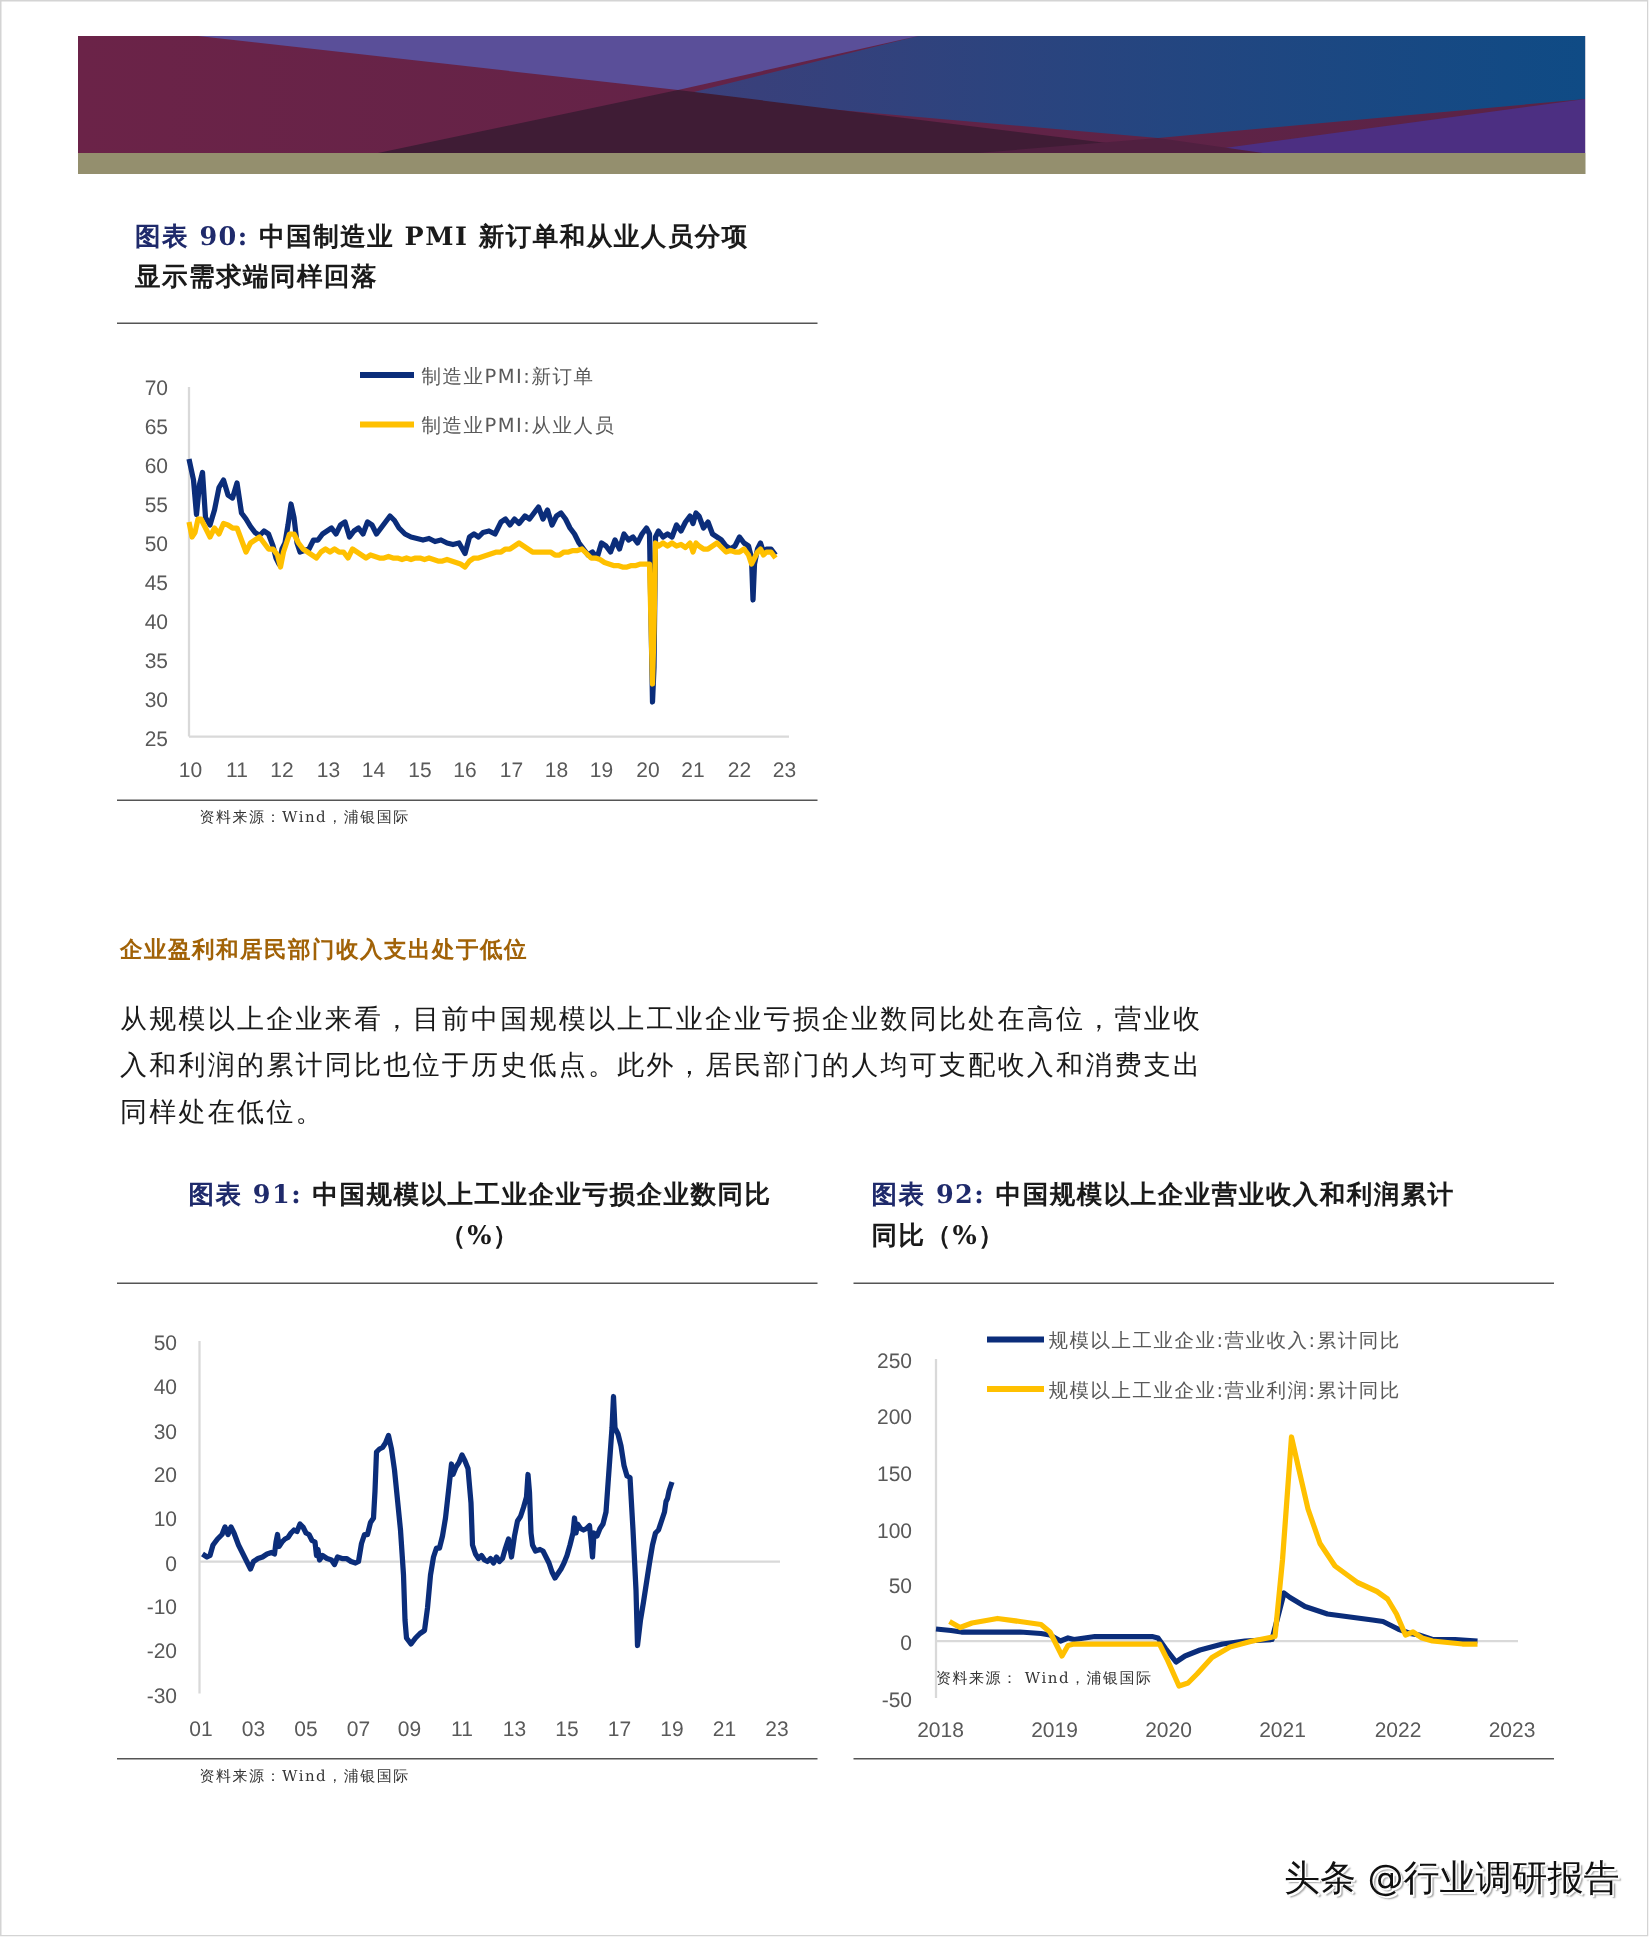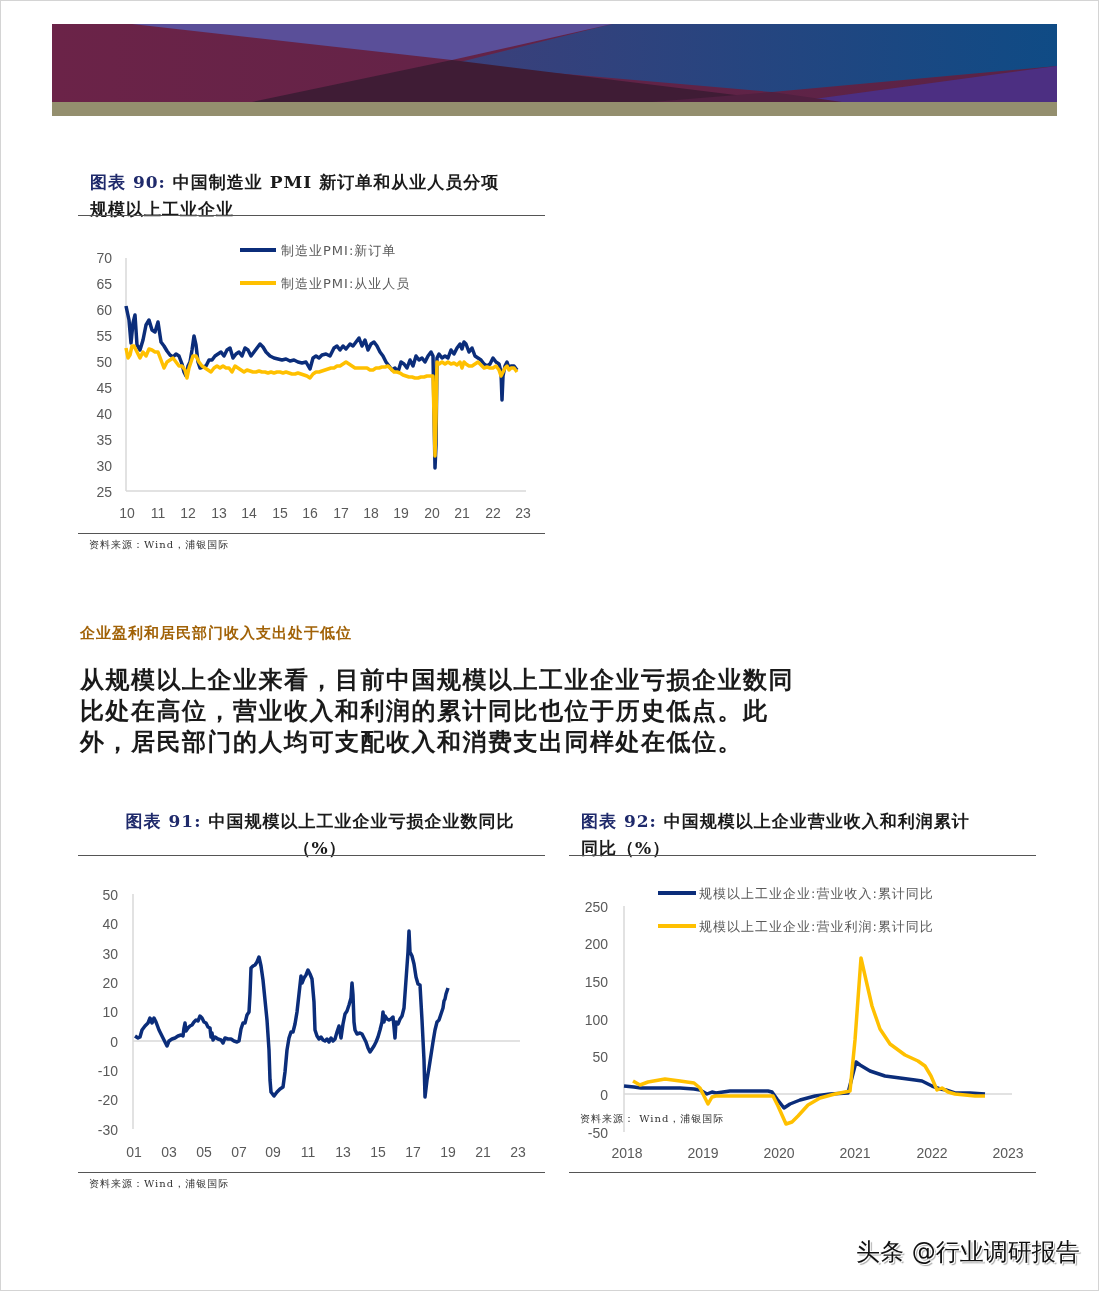--- a/index.html
+++ b/index.html
@@ -9,33 +9,33 @@
     font-family: "DejaVu Sans", "Liberation Sans", sans-serif;
     color: #222;
   }
   .page-border { position: absolute; left: 0; top: 0; width: 1097px; height: 1289px; border: 1px solid #d4d4d4; }
   .banner { position: absolute; left: 52px; top: 24px; width: 1005px; height: 78px; overflow: hidden; }
   .banner svg { display: block; }
   .banner-strip { position: absolute; left: 52px; top: 102px; width: 1005px; height: 14px; background: #948f6e; }
 
   .fig-title {
     position: absolute; font-weight: bold; font-size: 17px; line-height: 27px;
-    font-family: "DejaVu Serif", "Liberation Serif", serif; color: #1a1a1a; letter-spacing: 1px; margin-top: 24px;
+    font-family: "DejaVu Serif", "Liberation Serif", serif; color: #1a1a1a; letter-spacing: 1px;
   }
   .fig-title .fig-no { color: #1f2a6b; }
   .rule { position: absolute; height: 1px; background: #555; }
-  .source { position: absolute; font-size: 10px; color: #333; font-family: "DejaVu Serif", "Liberation Serif", serif; letter-spacing: 1px; }
+  .source { position: absolute; font-size: 10px; color: #333; font-family: "DejaVu Serif", "Liberation Serif", serif; letter-spacing: 1px; margin-left: 44px; }
 
   .section-heading {
     position: absolute; left: 80px; top: 624px; font-size: 15px; font-weight: bold;
     color: #a16207; font-family: "DejaVu Serif", "Liberation Serif", serif; letter-spacing: 1px;
   }
   .paragraph {
-    position: absolute; left: 80px; top: 664px; width: 730px; font-size: 24px; line-height: 31px;
-    color: #1a1a1a; font-family: "DejaVu Serif", "Liberation Serif", serif; letter-spacing: 1.5px; font-weight: bold;
+    position: absolute; left: 80px; top: 664px; width: 730px; font-size: 18px; line-height: 31px;
+    color: #1a1a1a; font-family: "DejaVu Serif", "Liberation Serif", serif; letter-spacing: 1.5px;
   }
   .chart { position: absolute; }
   .tick { font-family: "Liberation Sans", "DejaVu Sans", sans-serif; font-size: 14px; fill: #595959; }
   .legend-text { font-family: "DejaVu Sans", sans-serif; font-size: 13px; fill: #595959; letter-spacing: 1px; }
   .watermark {
     position: absolute; left: 856px; top: 1236px; font-size: 24px; color: #111;
     font-family: "DejaVu Sans", sans-serif;
     text-shadow: 1px 1px 0 #fff, -1px -1px 0 #fff, 2px 2px 1px rgba(0,0,0,0.35);
   }
 </style>
@@ -62,21 +62,21 @@
     <polygon points="200,78 400,36 740,78" fill="#3f1c35"></polygon>
     <polygon points="740,78 1005,42 1005,78" fill="#4c2f82"></polygon>
     <polygon points="600,78 720,68 790,78" fill="#502040"></polygon>
   </svg>
 </div>
 <div class="banner-strip"></div>
 
 <div class="fig-title" style="left:90px; top:145px; width:460px;">
   <span class="fig-no">图表 90:</span>
   <span>中国制造业 PMI 新订单和从业人员分项</span><br>
-  <span>规模以上工业企业</span>
+  <span>显示需求端同样回落</span>
 </div>
 <div class="rule" style="left:78px; top:215px; width:467px;"></div>
 
 <svg class="chart" style="left:78px; top:225px;" width="470" height="305" viewBox="78 225 470 305">
 
   <line x1="126" y1="258" x2="126" y2="491" stroke="#d9d9d9" stroke-width="1.5"></line>
   <line x1="126" y1="491" x2="526" y2="491" stroke="#d9d9d9" stroke-width="1.5"></line>
   <g>
     <text class="tick" x="112" y="263" text-anchor="end">70</text>
     <text class="tick" x="112" y="289" text-anchor="end">65</text>

